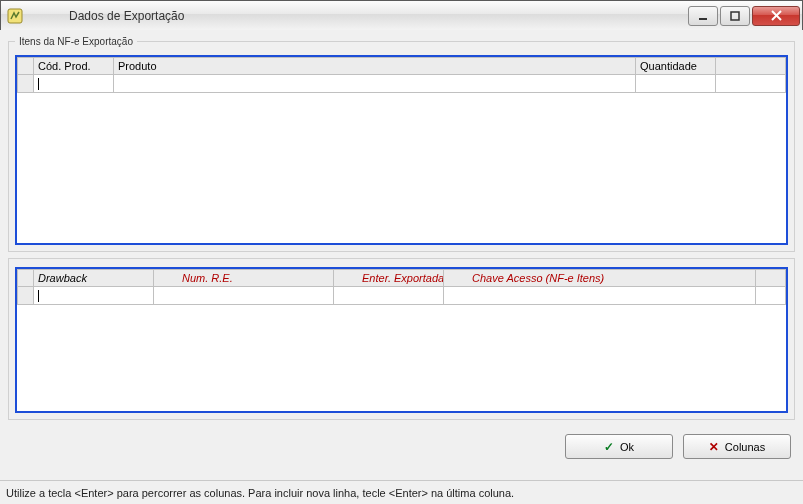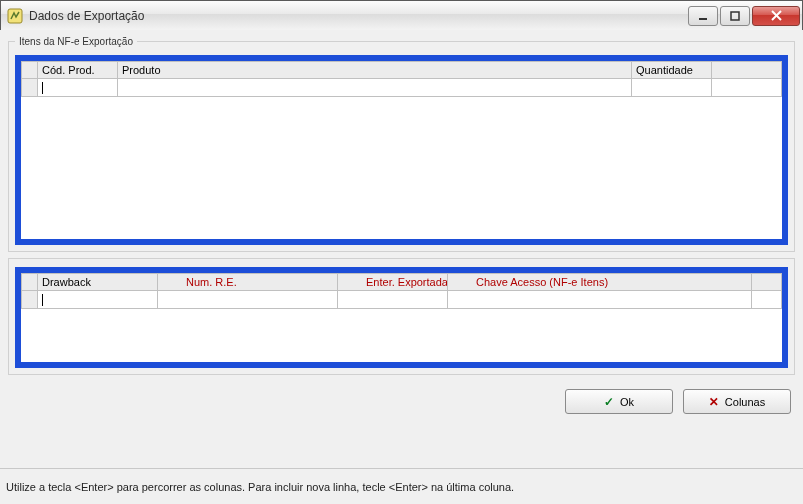--- a/index.html
+++ b/index.html
@@ -15,20 +15,21 @@
   }
   
   .titlebar {
     height: 30px;
     background: linear-gradient(to bottom, #fdfdfd 0%, #e9e9e9 45%, #dcdcdc 46%, #f3f3f3 100%);
     border-bottom: 1px solid #b0b0b0;
     display: flex;
     align-items: center;
     padding: 0 2px 0 6px;
     position: relative;
+    gap: 40px;
   }
   .titlebar .app-icon {
     width:16px; height:16px; margin-right:6px;
     display:flex; align-items:center; justify-content:center;
   }
   .titlebar .title-text {
     flex:1;
     color:#333;
     font-size:12px;
   }
@@ -65,21 +66,21 @@
   }
   fieldset.groupbox > legend {
     font-size:10px;
     color:#333;
     padding:0 4px;
     background:#f0f0f0;
   }
 
   .grid {
     background:#fff;
-    border:6px solid #1d4ed8;
+    border:2px solid #1d4ed8;
     overflow:hidden;
   }
   .grid table {
     width:100%;
     border-collapse:collapse;
     table-layout:fixed;
   }
   .grid th, .grid td {
     border:1px solid #c0c0c0;
     padding:1px 4px;
@@ -137,21 +138,21 @@
     padding:0 12px;
     text-decoration:none;
   }
   .btn .glyph { font-weight:bold; font-size:12px; }
   .btn .glyph.ok { color:#0a7d23; }
   .btn .glyph.cancel { color:#b00000; }
 
   .statusbar {
     position:absolute;
     left:0; right:0; bottom:0;
-    height:36px;
+    height:24px;
     border-top:1px solid #c8c8c8;
     background:#f0f0f0;
     font-size:11px;
     color:#222;
     padding:2px 6px;
     display:flex;
     align-items:center;
   }
 
   .current-cell-marker {
@@ -224,21 +225,21 @@
           </tr>
           <tr>
               <td colspan="5" class="empty-body" style="border:none;"></td>
             </tr>
         </tbody>
       </table>
     </div>
   </fieldset>
 
   <fieldset class="groupbox">
-    <div class="grid grid2" style="height:101px;">
+    <div class="grid grid2" style="height:146px;font-style:italic;">
       <table>
         <colgroup>
           <col style="width:16px">
           <col style="width:120px">
           <col style="width:180px">
           <col style="width:110px">
           <col>
           <col style="width:30px">
         </colgroup>
         <thead>

